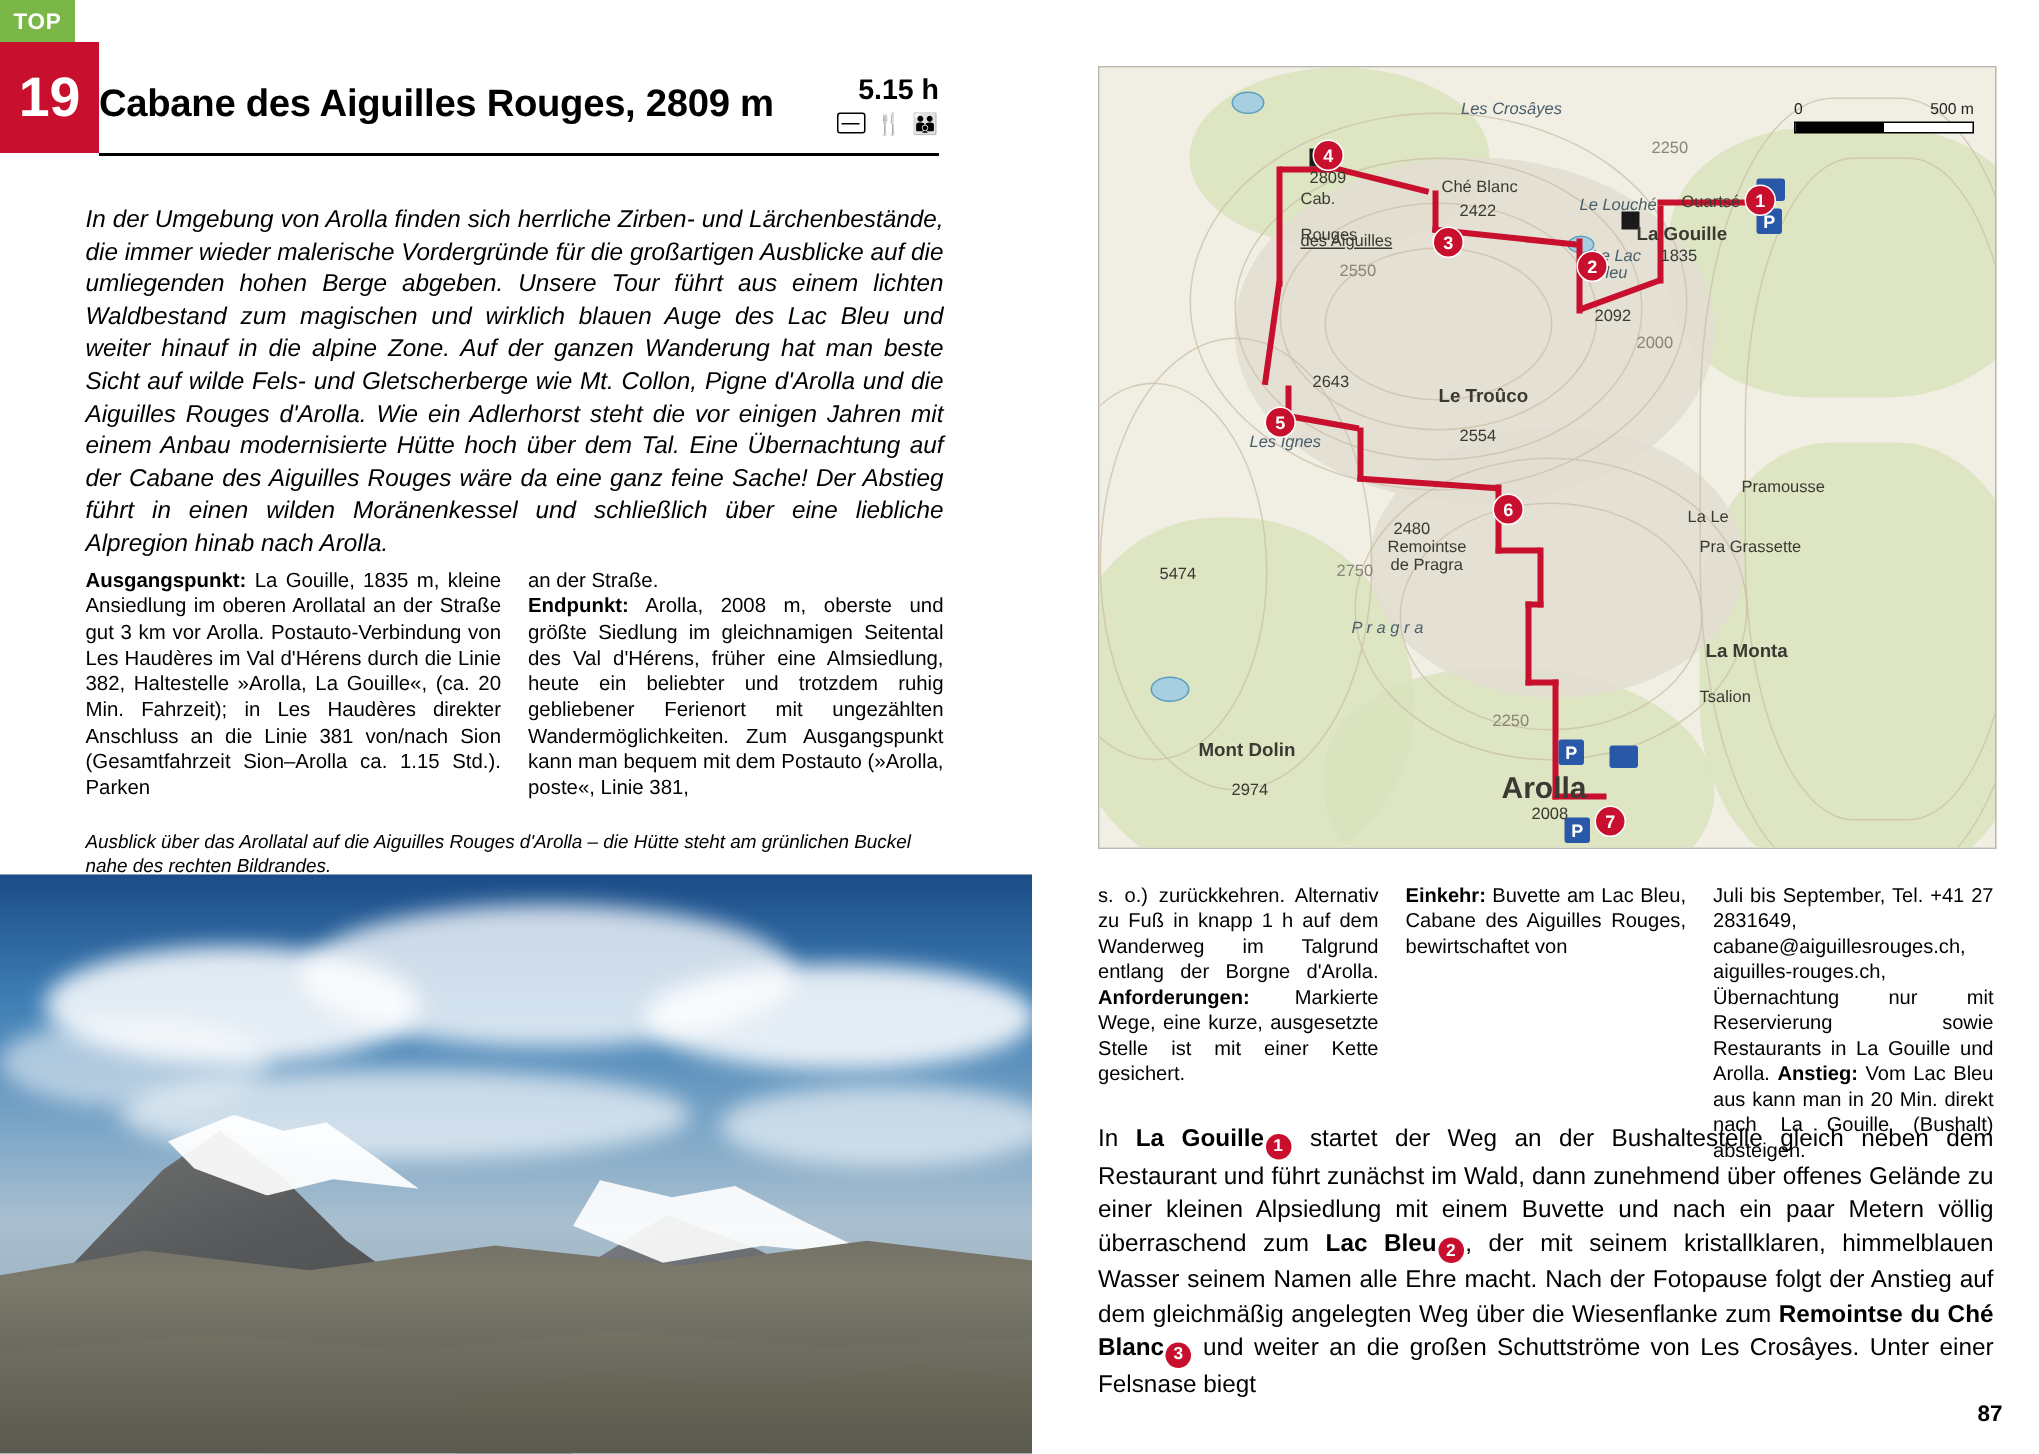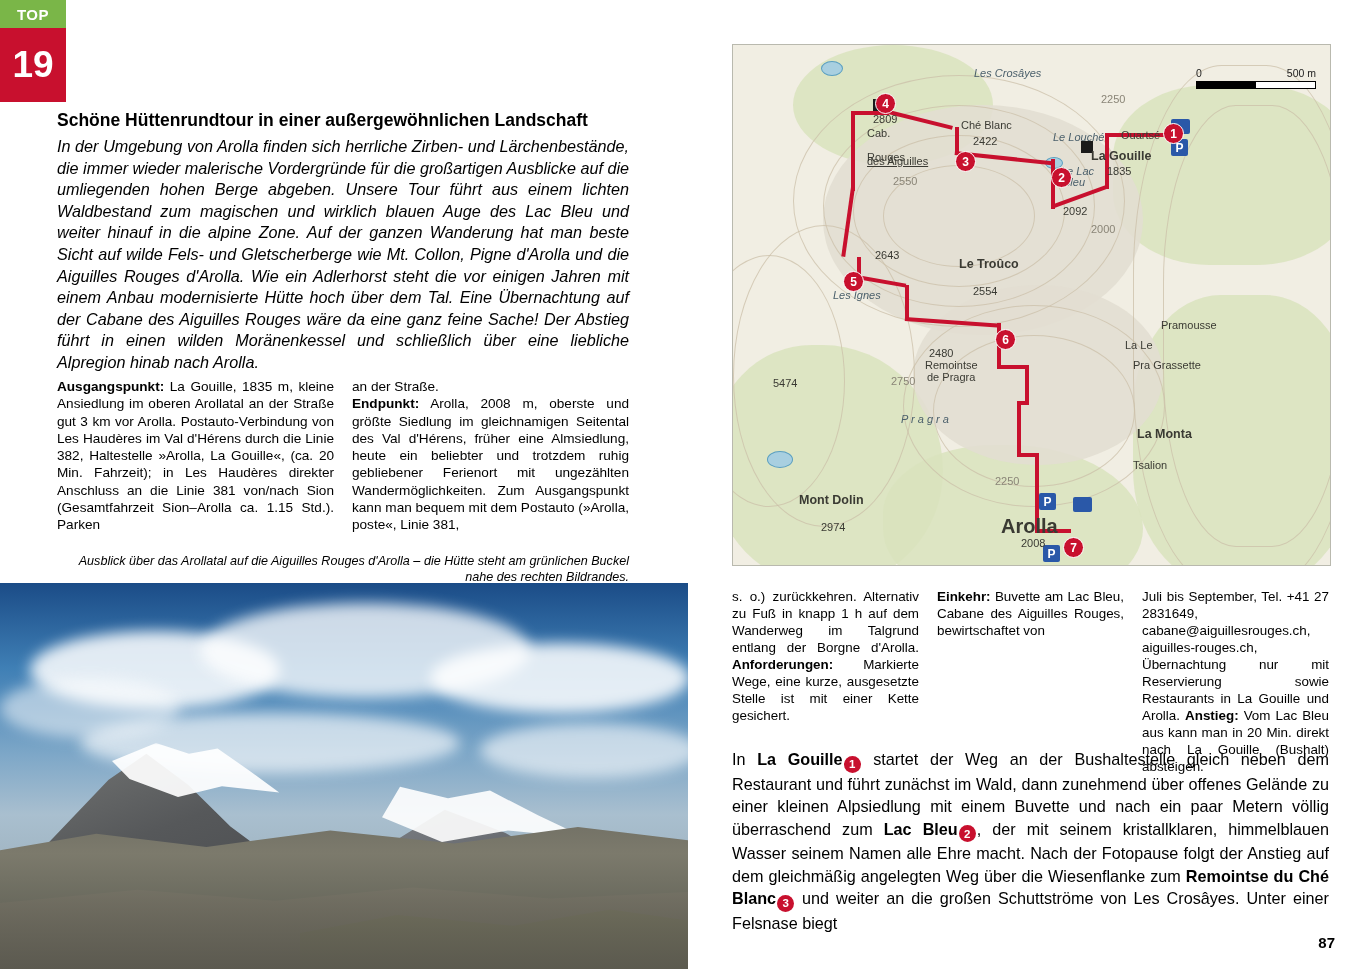--- a/index.html
+++ b/index.html
@@ -20,21 +20,21 @@
   .left-col {
     position: absolute;
     left: 0; top: 0;
     width: 688px;
     height: 969px;
   }
 
   .top-badge {
     position: absolute;
     left: 0; top: 0;
-    width: 66px; height: 28px;
+    width: 50px; height: 28px;
     background: #7ab648;
     color: #ffffff;
     font-size: 15px;
     font-weight: bold;
     letter-spacing: 0.5px;
     display: flex;
     align-items: center;
     justify-content: center;
   }
 
@@ -144,21 +144,20 @@
   .info-cols b { font-weight: bold; }
 
   .caption {
     position: absolute;
     left: 57px; top: 553px;
     width: 572px;
     font-size: 12.6px;
     line-height: 16px;
     font-style: italic;
     color: #000;
-    text-align: right;
   }
 
   .photo {
     position: absolute;
     left: 0; top: 583px;
     width: 688px;
     height: 386px;
     overflow: hidden;
     background: #6b7f92;
   }
@@ -379,22 +378,32 @@
 </style>
 </head>
 <body>
 
 <div class="left-col">
 
   <div class="top-badge">TOP</div>
   <div class="num-badge">19</div>
 
 
-
-  <div class="subhead">Schöne Hüttenrundtour in einer außergewöhnlichen Landschaft</div>
+  <div class="title-bar">
+    <div class="route-title">Cabane des Aiguilles Rouges, 2809 m</div>
+    <div class="time-icons">
+      <div class="time-val">5.15 h</div>
+      <div class="icon-row">
+        <span class="ic bus-ic"></span>
+        <span class="ic">🍴</span>
+        <span class="ic">👪</span>
+      </div>
+    </div>
+  </div>
+
 
   <div class="intro">In der Umgebung von Arolla finden sich herrliche Zirben- und Lärchenbestände, die immer wieder malerische Vordergründe für die großartigen Ausblicke auf die umliegenden hohen Berge abgeben. Unsere Tour führt aus einem lichten Waldbestand zum magischen und wirklich blauen Auge des Lac Bleu und weiter hinauf in die alpine Zone. Auf der ganzen Wanderung hat man beste Sicht auf wilde Fels- und Gletscherberge wie Mt. Collon, Pigne d'Arolla und die Aiguilles Rouges d'Arolla. Wie ein Adlerhorst steht die vor einigen Jahren mit einem Anbau modernisierte Hütte hoch über dem Tal. Eine Übernachtung auf der Cabane des Aiguilles Rouges wäre da eine ganz feine Sache! Der Abstieg führt in einen wilden Moränenkessel und schließlich über eine liebliche Alpregion hinab nach Arolla.</div>
 
   <div class="info-cols">
     <div class="col">
       <b>Ausgangspunkt:</b><span> La Gouille, 1835 m, kleine Ansiedlung im oberen Arollatal an der Straße gut 3 km vor Arolla. Postauto-Verbindung von Les Haudères im Val d'Hérens durch die Linie 382, Haltestelle »Arolla, La Gouille«, (ca. 20 Min. Fahrzeit); in Les Haudères direkter Anschluss an die Linie 381 von/nach Sion (Gesamtfahrzeit Sion–Arolla ca. 1.15 Std.). Parken</span>
     </div>
     <div class="col">
       <span>an der Straße.</span><br>
       <b>Endpunkt:</b><span> Arolla, 2008 m, oberste und größte Siedlung im gleichnamigen Seitental des Val d'Hérens, früher eine Almsiedlung, heute ein beliebter und trotzdem ruhig gebliebener Ferienort mit ungezählten Wandermöglichkeiten. Zum Ausgangspunkt kann man bequem mit dem Postauto (»Arolla, poste«, Linie 381,</span>

